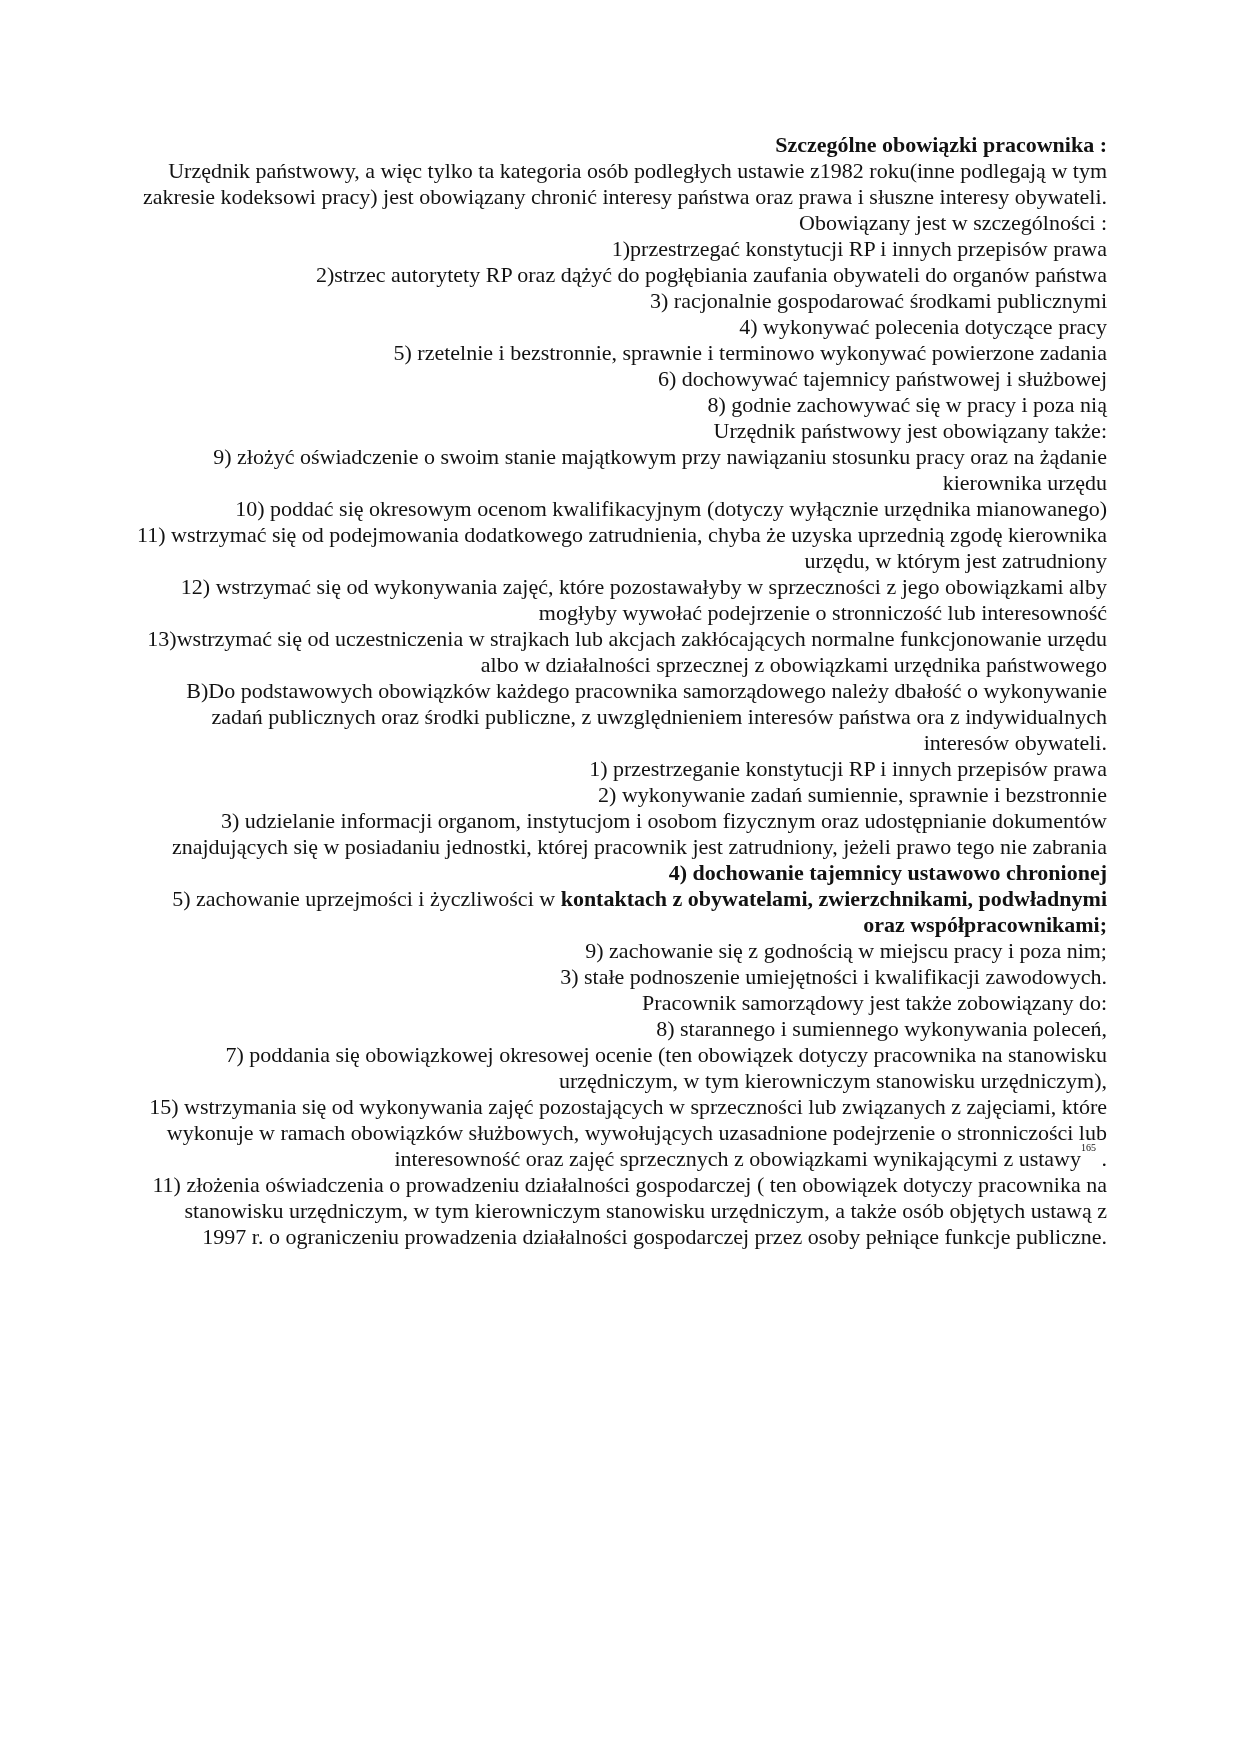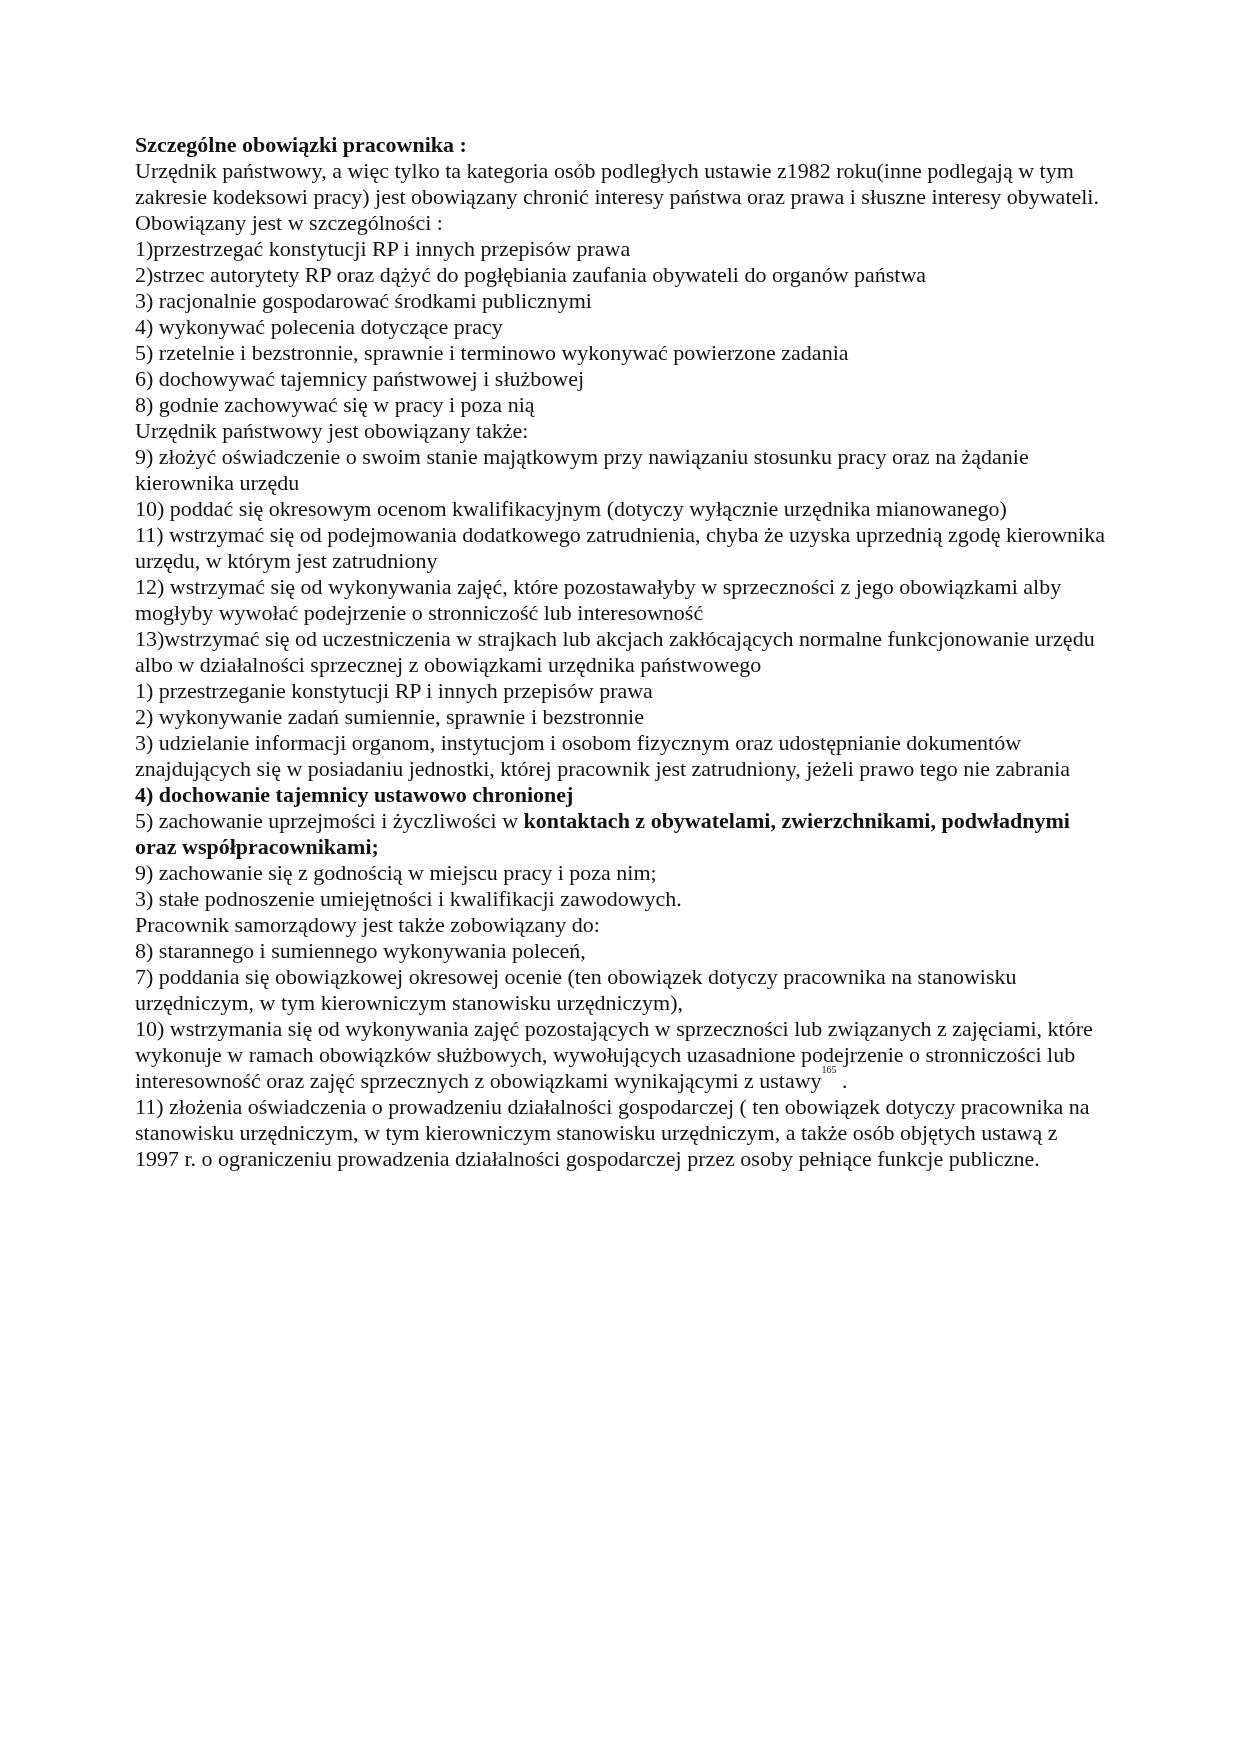--- a/index.html
+++ b/index.html
@@ -20,21 +20,21 @@
   }
   .content {
     position: absolute;
     left: 135px;
     top: 132px;
     width: 972px;
     color: #121212;
     font-size: 22px;
     line-height: 26px;
   }
-  .para { margin: 0; }
+  .para { margin: 0; text-align: right; }
   .bold { font-weight: bold; }
   sup.fnref {
     font-size: 10px;
     line-height: 0;
     position: relative;
     top: -7px;
   }
 </style>
 </head>
 <body>
@@ -49,26 +49,27 @@
       <p class="para"><span>4) wykonywać polecenia dotyczące pracy</span></p>
       <p class="para"><span>5) rzetelnie i bezstronnie, sprawnie i terminowo wykonywać powierzone zadania</span></p>
       <p class="para"><span>6) dochowywać tajemnicy państwowej i służbowej</span></p>
       <p class="para"><span>8) godnie zachowywać się w pracy i poza nią</span></p>
       <p class="para"><span>Urzędnik państwowy jest obowiązany także:</span></p>
       <p class="para"><span>9) złożyć oświadczenie o swoim stanie majątkowym przy nawiązaniu stosunku pracy oraz na żądanie kierownika urzędu</span></p>
       <p class="para"><span>10) poddać się okresowym ocenom kwalifikacyjnym (dotyczy wyłącznie urzędnika mianowanego)</span></p>
       <p class="para"><span>11) wstrzymać się od podejmowania dodatkowego zatrudnienia, chyba że uzyska uprzednią zgodę kierownika urzędu, w którym jest zatrudniony</span></p>
       <p class="para"><span>12) wstrzymać się od wykonywania zajęć, które pozostawałyby w sprzeczności z jego obowiązkami alby mogłyby wywołać podejrzenie o stronniczość lub interesowność</span></p>
       <p class="para"><span>13)wstrzymać się od uczestniczenia w strajkach lub akcjach zakłócających normalne funkcjonowanie urzędu  albo w działalności sprzecznej z obowiązkami urzędnika państwowego</span></p>
+      <p class="para"><span>B)Do podstawowych obowiązków  każdego pracownika samorządowego należy dbałość o wykonywanie zadań publicznych oraz środki publiczne, z uwzględnieniem interesów państwa ora z  indywidualnych interesów obywateli.</span></p>
       <p class="para"><span>1) przestrzeganie konstytucji RP i innych przepisów prawa</span></p>
       <p class="para"><span>2) wykonywanie zadań sumiennie, sprawnie i bezstronnie</span></p>
       <p class="para"><span>3) udzielanie informacji organom, instytucjom i osobom fizycznym oraz udostępnianie dokumentów znajdujących się w posiadaniu jednostki, której pracownik jest zatrudniony, jeżeli prawo tego nie zabrania</span></p>
       <p class="para"><span class="bold">4) dochowanie tajemnicy ustawowo chronionej</span></p>
       <p class="para"><span>5) zachowanie uprzejmości i życzliwości w </span><span class="bold">kontaktach z obywatelami, zwierzchnikami, podwładnymi oraz współpracownikami;</span></p>
       <p class="para"><span>9) zachowanie się z godnością w miejscu pracy i poza nim;</span></p>
       <p class="para"><span>3) stałe podnoszenie umiejętności i kwalifikacji zawodowych.</span></p>
       <p class="para"><span>Pracownik samorządowy jest także zobowiązany do:</span></p>
       <p class="para"><span>8) starannego i sumiennego wykonywania poleceń,</span></p>
       <p class="para"><span>7) poddania się obowiązkowej okresowej ocenie (ten obowiązek dotyczy pracownika na stanowisku urzędniczym, w tym kierowniczym stanowisku urzędniczym),</span></p>
-      <p class="para"><span>10) wstrzymania się od wykonywania zajęć pozostających w sprzeczności lub związanych z zajęciami, które wykonuje w ramach obowiązków służbowych, wywołujących uzasadnione podejrzenie o stronniczości lub interesowność oraz zajęć sprzecznych z obowiązkami wynikającymi z ustawy</span><sup class="fnref">165</sup><span> .</span></p>
+      <p class="para"><span>15) wstrzymania się od wykonywania zajęć pozostających w sprzeczności lub związanych z zajęciami, które wykonuje w ramach obowiązków służbowych, wywołujących uzasadnione podejrzenie o stronniczości lub interesowność oraz zajęć sprzecznych z obowiązkami wynikającymi z ustawy</span><sup class="fnref">165</sup><span> .</span></p>
       <p class="para"><span>11) złożenia oświadczenia o prowadzeniu działalności gospodarczej ( ten obowiązek dotyczy pracownika na stanowisku urzędniczym, w tym kierowniczym stanowisku urzędniczym, a także osób objętych ustawą z 1997 r. o ograniczeniu prowadzenia działalności gospodarczej przez osoby pełniące funkcje publiczne.</span></p>
     </div>
 </div>
 
 </body></html>

